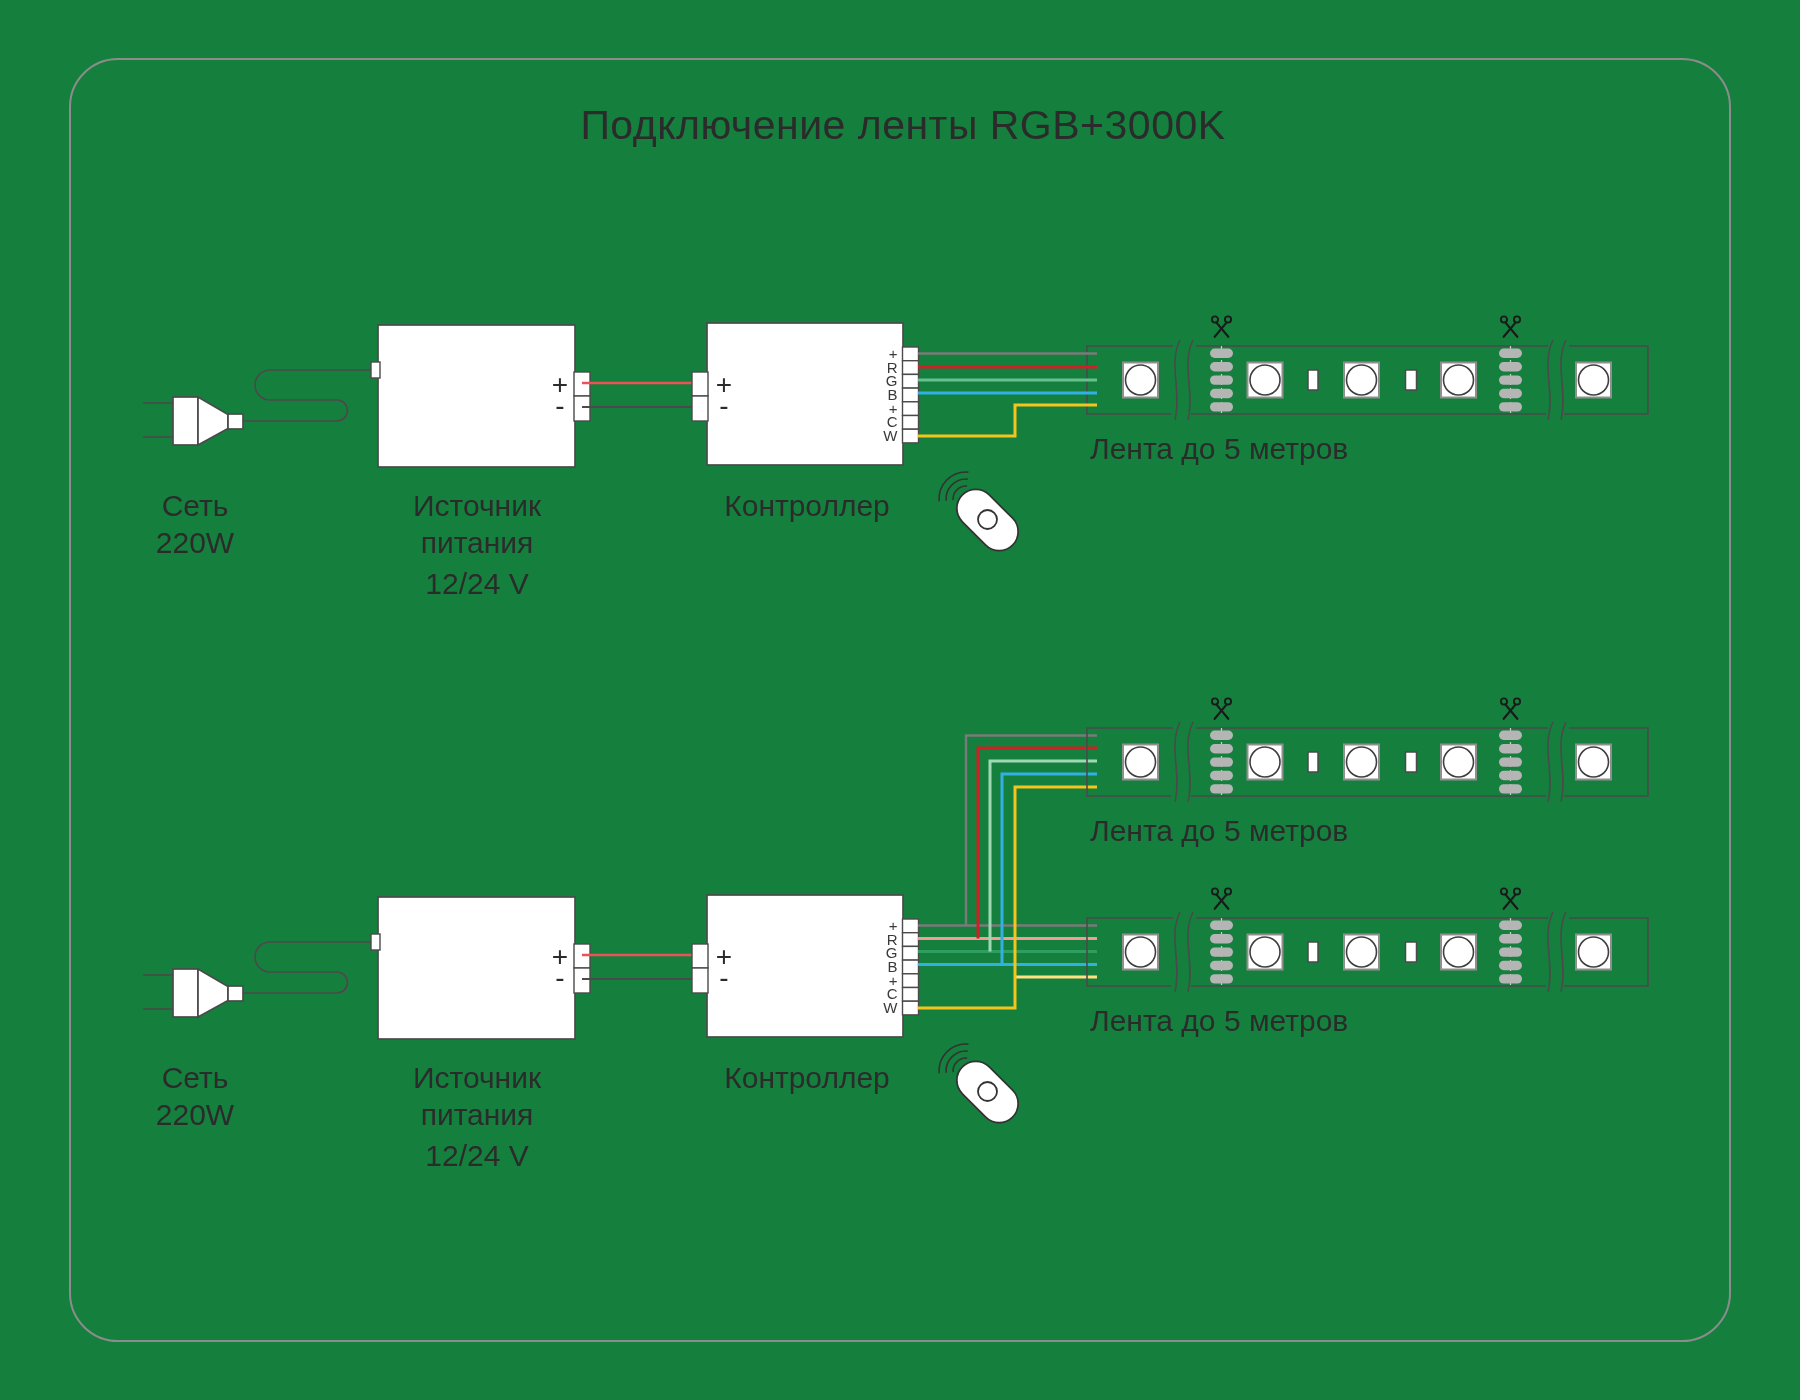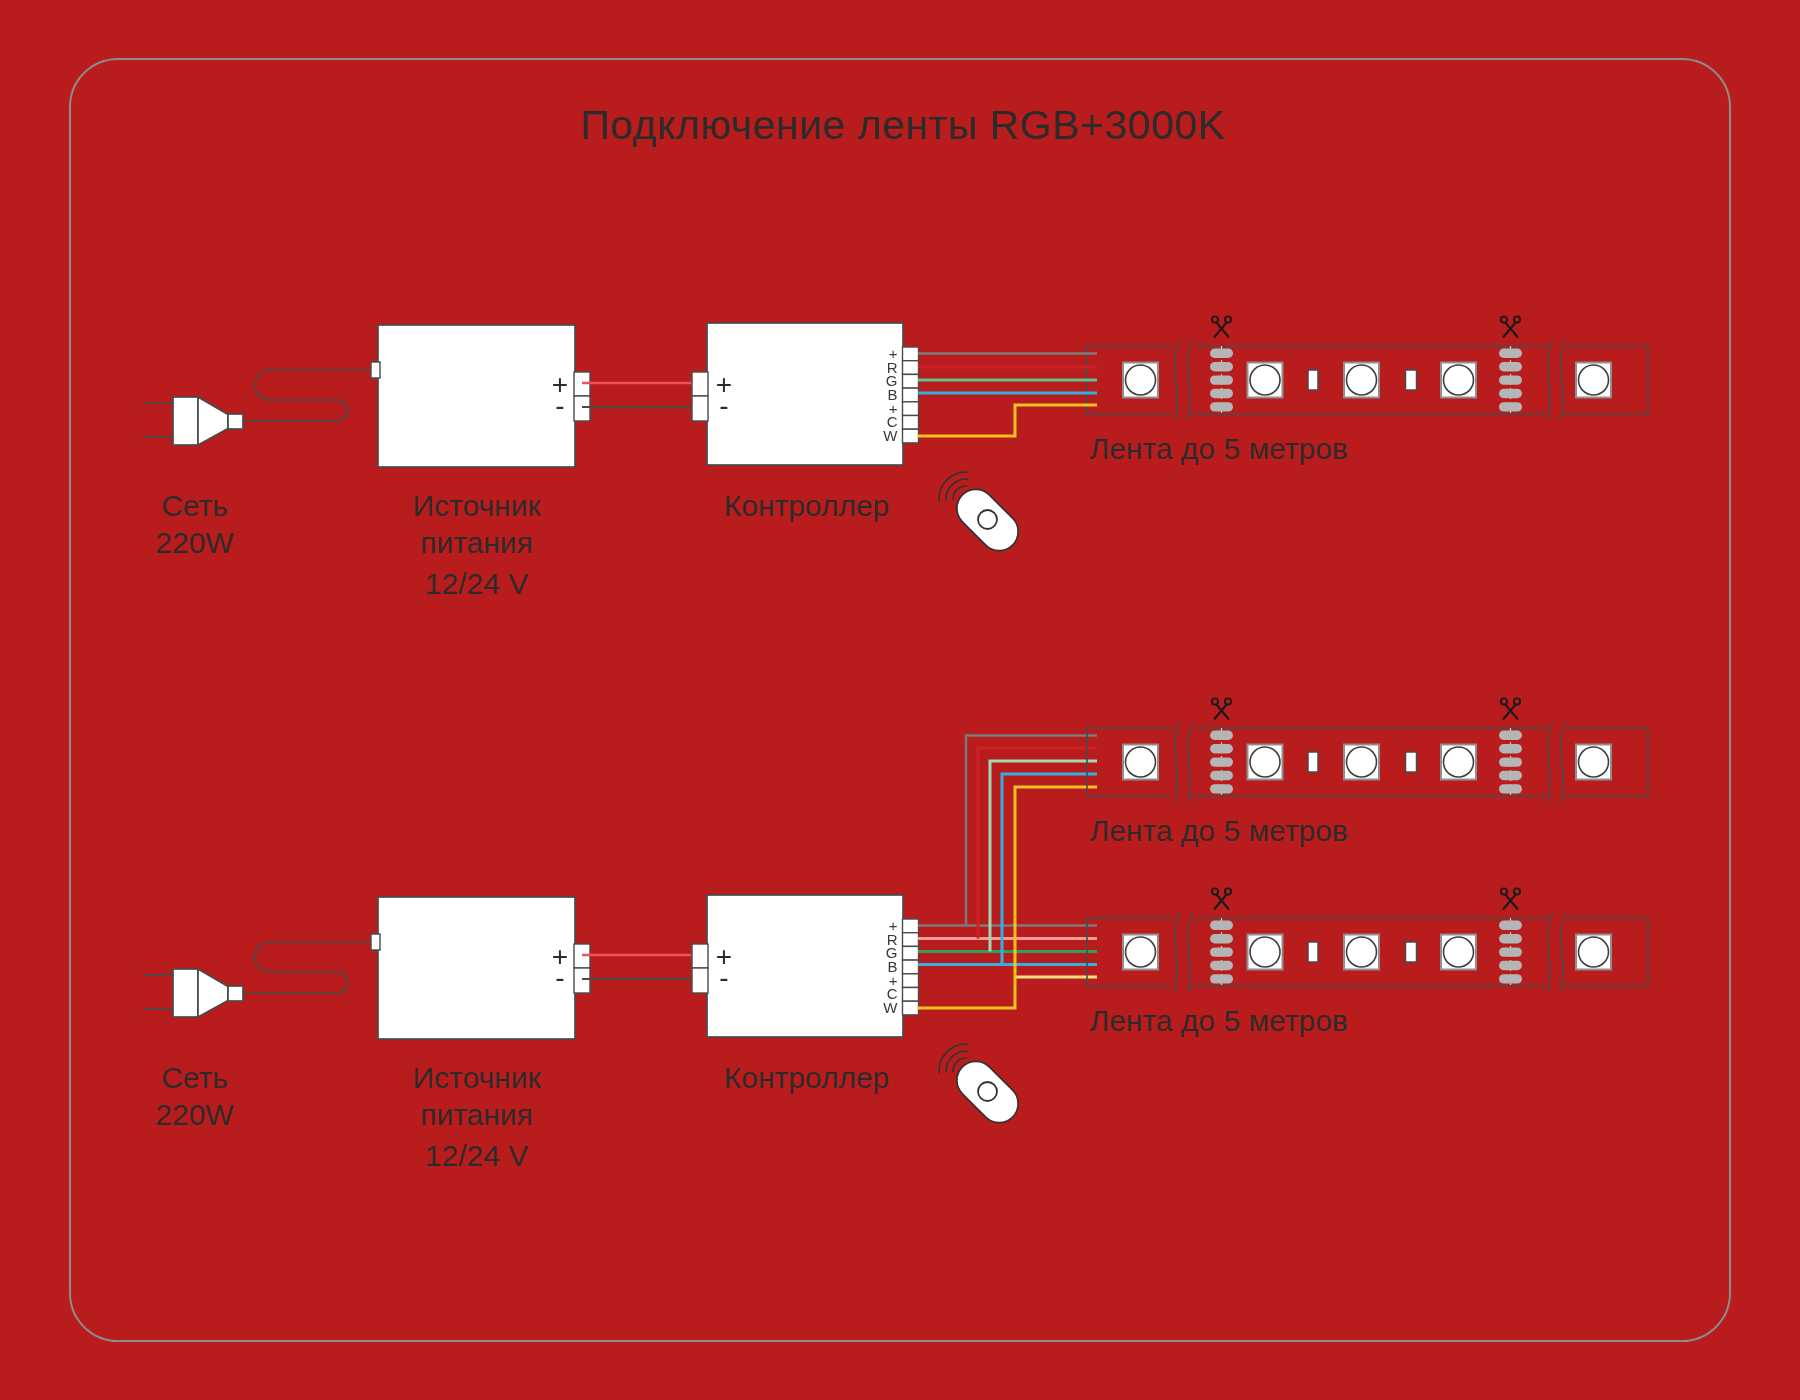--- a/index.html
+++ b/index.html
@@ -1,16 +1,16 @@
 <!DOCTYPE html>
 <html style="--red: #cd2027; --red_soft: #ef5158; --red_light: #f29b98; --green: #2f9e5f; --green_mid: #66c08f; --green_light: #9fd9b3; --blue: #32b0e4; --yellow: #f6c41f; --yellow_light: #ffe184; --gray_wire: #7a7a7a; --dark_wire: #4a4a4a; --pad: #b5b5b5; --outline: #4a4a4a; --frame: #8c8c8c; --text: #2b2b2b;"><head>
 <meta charset="utf-8">
 <style>
   html,body{margin:0;padding:0;background:#ffffff;}
-  .page{position:relative;width:1800px;height:1400px;background:#b91c1c;overflow:hidden;}
+  .page{position:relative;width:1800px;height:1400px;background:#15803d;overflow:hidden;}
   svg{display:block;}
   .t{font-family:"Liberation Sans",sans-serif;fill:var(--text);}
   .t-title{font-size:41px;letter-spacing:0.5px;}
   .t-label{font-size:30px;}
   .t-sign{font-size:28px;}
   .t-term{font-size:15px;fill:#3a3a3a;letter-spacing:0.5px;}
   .frame{fill:none;stroke:var(--frame);stroke-width:2;}
   .ln{fill:none;stroke:var(--outline);stroke-width:1.7;}
   .box{fill:#fff;stroke:var(--outline);stroke-width:1.7;}
   .term{fill:#fff;stroke:var(--outline);stroke-width:1.4;}

